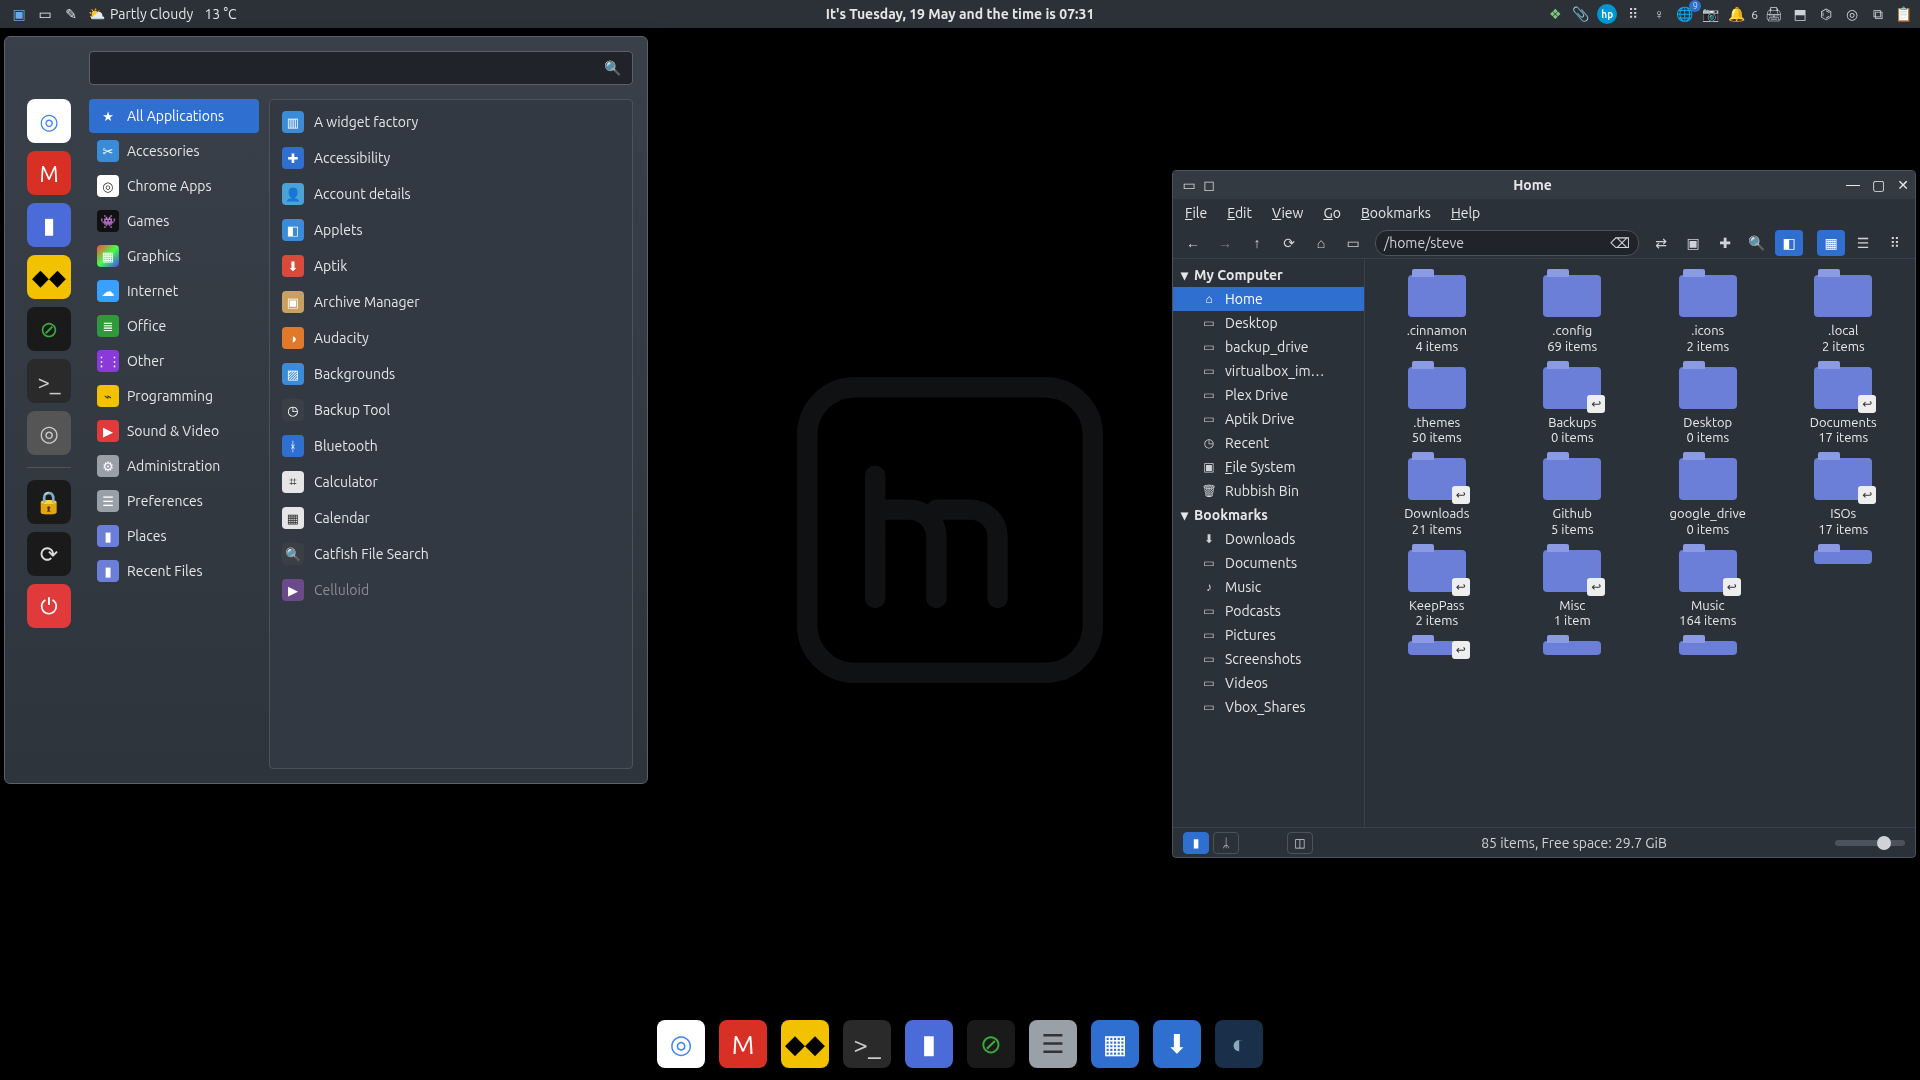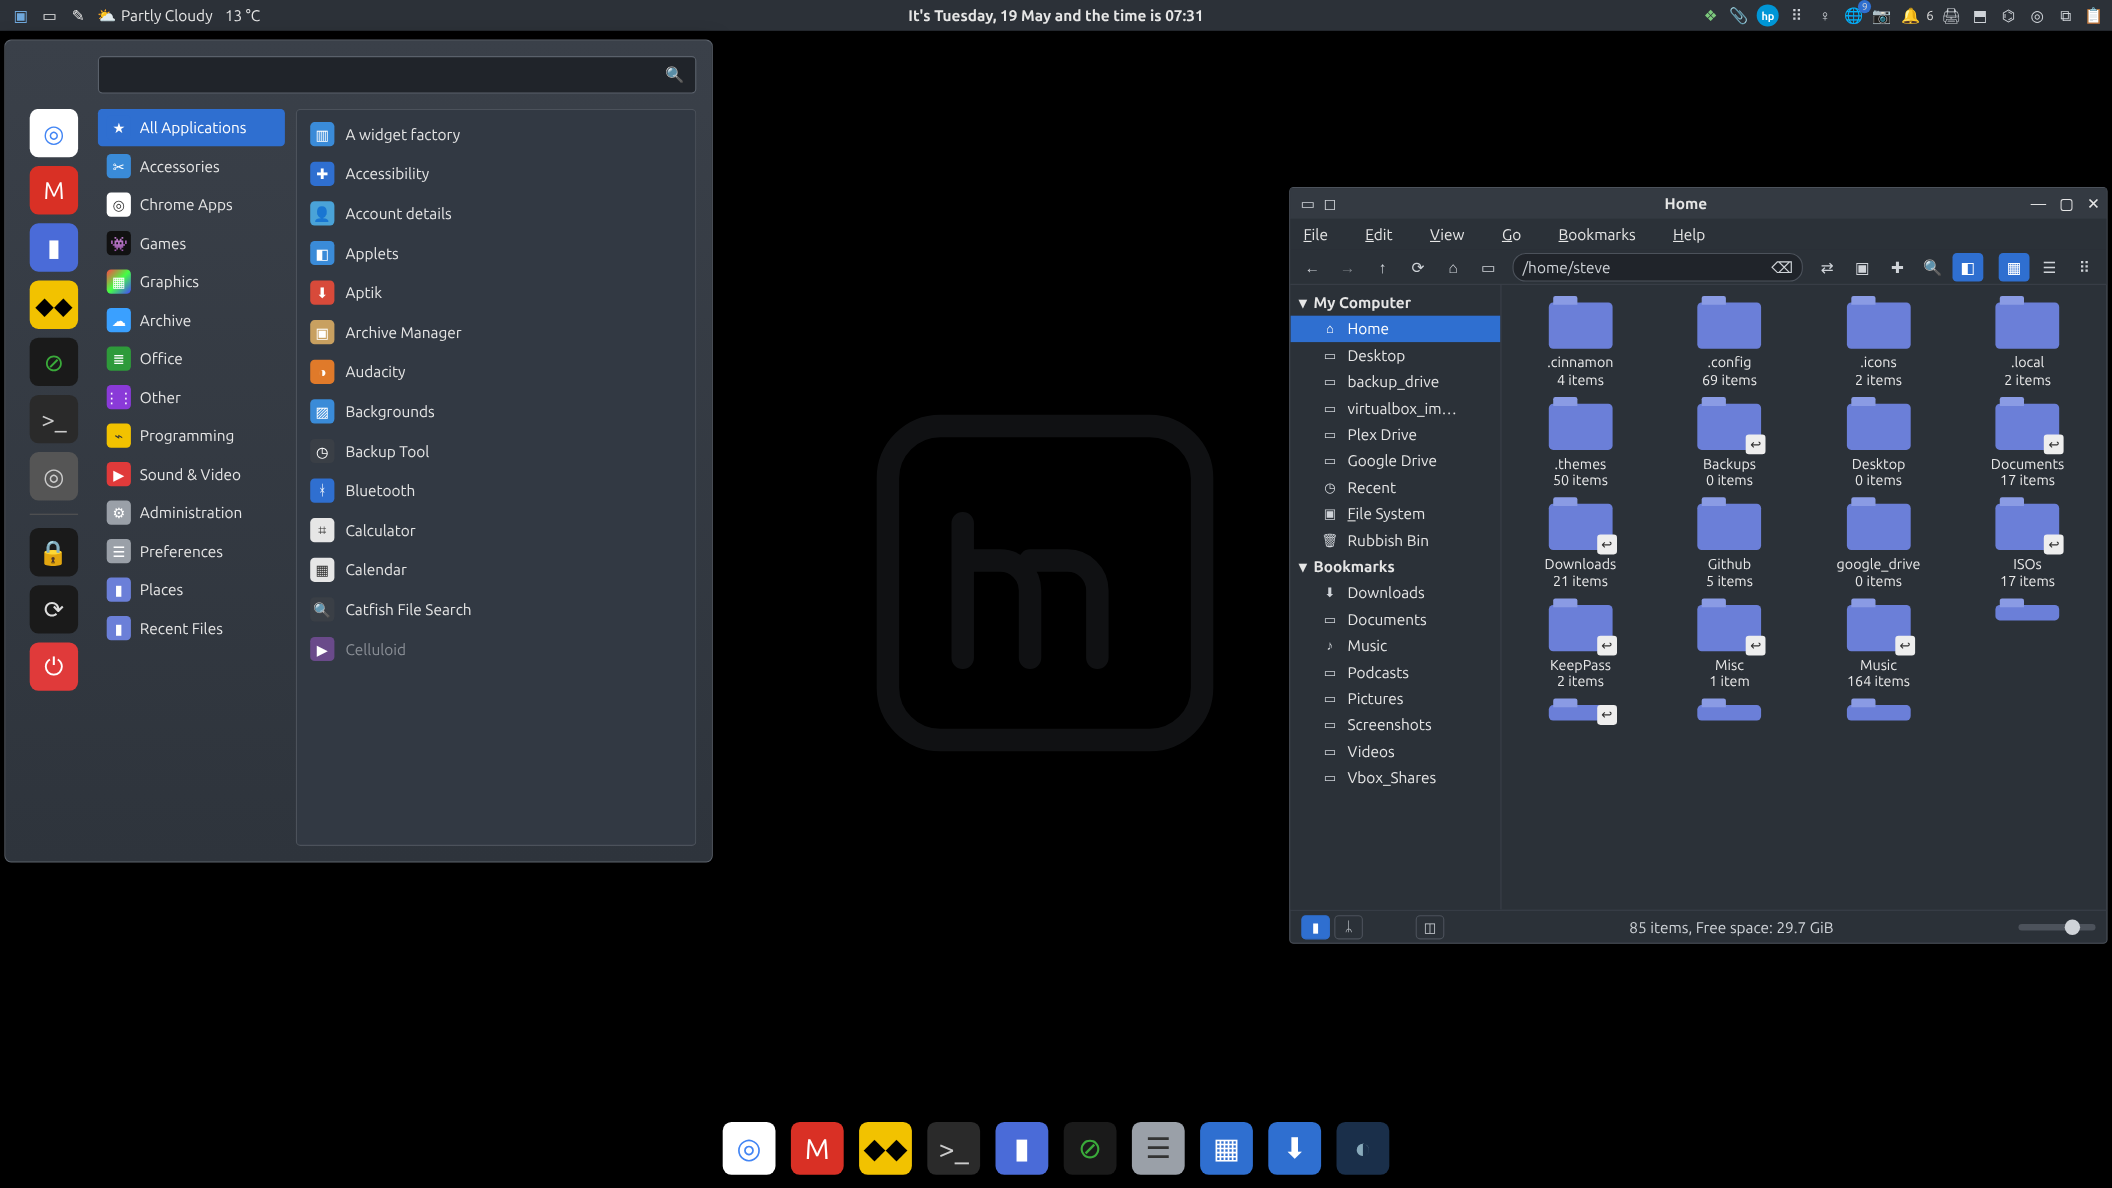--- a/index.html
+++ b/index.html
@@ -31,21 +31,21 @@
 .app .app-ico{width:22px;height:22px;border-radius:4px;display:flex;align-items:center;justify-content:center;font-size:13px;}
 .app:last-child{color:#8a8f96;}
 
 #dock{position:absolute;left:50%;bottom:6px;transform:translateX(-50%);display:flex;gap:14px;padding:6px 12px;}
 .dockico{width:48px;height:48px;border-radius:8px;display:flex;align-items:center;justify-content:center;font-size:26px;}
 
 #fm{position:absolute;left:1172px;top:170px;width:744px;height:688px;background:#2b3138;border:1px solid #4c525b;border-radius:4px;display:flex;flex-direction:column;box-shadow:0 6px 24px rgba(0,0,0,.6);}
 #fm-titlebar{height:28px;background:#343a42;display:flex;align-items:center;padding:0 6px;color:#e6e6e6;}
 #fm-titlebar .win-ctl{margin-left:auto;display:flex;gap:12px;font-size:14px;}
 #fm-title{flex:1;text-align:center;font-weight:600;}
-#fm-menubar{height:28px;display:flex;align-items:center;gap:34px;padding:0 12px;color:#e6e6e6;background:#2b3138;}
+#fm-menubar{height:28px;display:flex;align-items:center;gap:20px;padding:0 12px;color:#e6e6e6;background:#2b3138;}
 #fm-menubar span u{text-decoration:underline;}
 #fm-toolbar{height:32px;display:flex;align-items:center;gap:4px;padding:0 6px;background:#2b3138;border-bottom:1px solid #3a4049;}
 .tbtn{width:28px;height:26px;display:flex;align-items:center;justify-content:center;border-radius:4px;color:#cfd3d8;}
 .tbtn.active{background:#2f6fd0;color:#fff;}
 #fm-path{flex:1;height:26px;background:#20242a;border:1px solid #4c525b;border-radius:12px;display:flex;align-items:center;padding:0 8px;color:#cfd3d8;margin:16px 4px;}
 #fm-body{flex:1;display:flex;overflow:hidden;}
 #fm-side{width:192px;background:#2b3138;border-right:1px solid #3a4049;overflow-y:auto;padding:4px 0;position:relative;}
 #fm-side::-webkit-scrollbar{width:10px}
 #fm-side::-webkit-scrollbar-thumb{background:#6a7380;border-radius:5px}
 .tree-head{display:flex;align-items:center;gap:6px;padding:4px 8px;font-weight:600;color:#e6e6e6;}
@@ -150,21 +150,21 @@
         <div class="cat">
           <span class="cat-ico" style="background: rgb(17, 17, 17); color: rgb(255, 255, 255);">👾</span>
           <span>Games</span>
         </div>
         <div class="cat">
           <span class="cat-ico" style="background: linear-gradient(135deg, rgb(255, 68, 68), rgb(68, 255, 68), rgb(68, 68, 255)); color: rgb(255, 255, 255);">▦</span>
           <span>Graphics</span>
         </div>
         <div class="cat">
           <span class="cat-ico" style="background: rgb(58, 160, 255); color: rgb(255, 255, 255);">☁</span>
-          <span>Archive</span>
+          <span>Internet</span>
         </div>
         <div class="cat">
           <span class="cat-ico" style="background: rgb(46, 154, 58); color: rgb(255, 255, 255);">≣</span>
           <span>Office</span>
         </div>
         <div class="cat">
           <span class="cat-ico" style="background: rgb(138, 58, 216); color: rgb(255, 255, 255);">⋮⋮</span>
           <span>Other</span>
         </div>
         <div class="cat">
@@ -328,21 +328,21 @@
           <div class="tree-item">
             <span class="ti-ico">▭</span>
             <span>virtualbox_im…</span>
           </div>
           <div class="tree-item">
             <span class="ti-ico">▭</span>
             <span>Plex Drive</span>
           </div>
           <div class="tree-item">
             <span class="ti-ico">▭</span>
-            <span>Google Drive</span>
+            <span>Aptik Drive</span>
           </div>
           <div class="tree-item">
             <span class="ti-ico">◷</span>
             <span>Recent</span>
           </div>
           <div class="tree-item">
             <span class="ti-ico">▣</span>
             <span><u>F</u>ile System</span>
           </div>
           <div class="tree-item">

